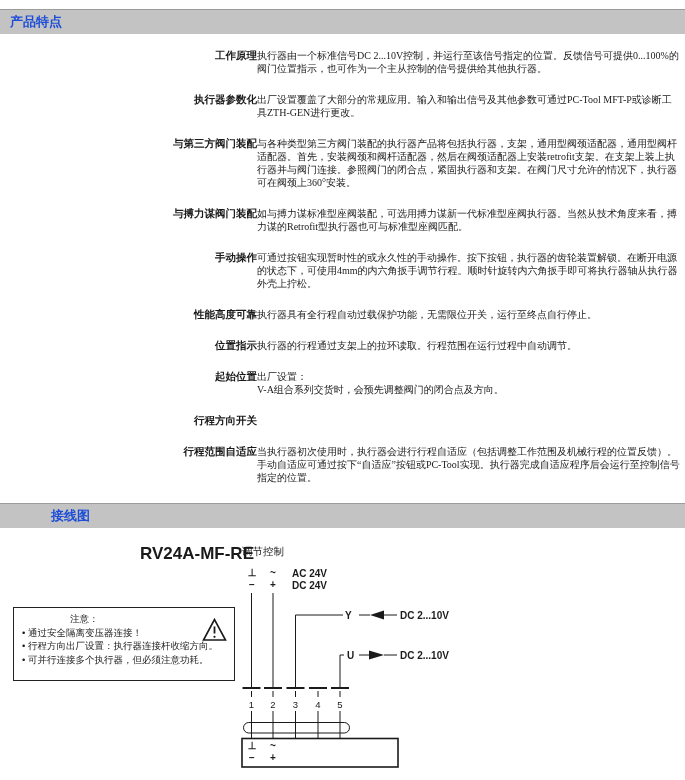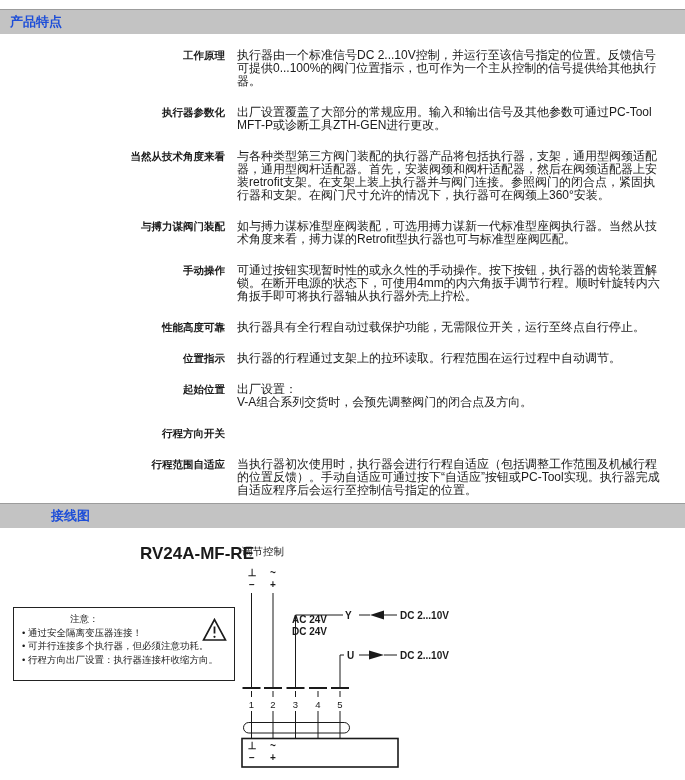--- a/index.html
+++ b/index.html
@@ -19,39 +19,40 @@
     display:block;padding-left:10px;
     font-size:13px;font-weight:bold;line-height:24px;color:#1d4ed8;
   }
   #bar-features{top:9px;}
   #bar-wiring{top:503px;padding-left:41px;}
 
   .features{position:absolute;top:49px;left:0;width:685px;}
   .feat-row{display:flex;margin-bottom:18px;}
   .feat-label{
     width:225px;flex:0 0 225px;text-align:right;
-    font-size:10.5px;font-weight:bold;line-height:13px;color:#1a1a1a;
+    font-size:10.5px;font-weight:bold;line-height:13px;color:#1a1a1a;padding-left:32px;
   }
   .feat-text{
-    margin-left:12px;width:424px;
-    font-size:12px;line-height:13px;color:#1a1a1a;
+    width:424px;
+    font-size:10px;line-height:13px;color:#1a1a1a;
     white-space:pre-line;
+    font-family:Liberation Serif, serif;
   }
 
   .diagram{position:absolute;top:527px;left:0;width:685px;height:253px;}
   .diagram svg.wires{position:absolute;left:0;top:0;}
   .dtext{position:absolute;color:#1a1a1a;}
   .model{left:140px;top:17px;font-size:17px;font-weight:bold;text-align:right;}
   .ctrl{left:242px;top:18px;font-size:10.5px;}
   .symcol{width:18px;text-align:center;font-size:10px;font-weight:bold;line-height:11.5px;}
   #sym-top-1{left:243px;top:40px;}
   #sym-top-2{left:264px;top:40px;}
   #sym-box-1{left:243px;top:213px;}
   #sym-box-2{left:264px;top:213px;}
-  .pwr{left:292px;top:41px;font-size:10px;font-weight:bold;line-height:12px;margin-top:46px;}
+  .pwr{left:292px;top:41px;font-size:10px;font-weight:bold;line-height:12px;}
   .dlabel{font-size:10px;font-weight:bold;line-height:11px;}
   #y-label{left:345px;top:83px;}
   #y-signal{left:400px;top:83px;}
   #u-label{left:347px;top:123px;}
   #u-signal{left:400px;top:123px;}
   .tnum{position:absolute;top:172px;width:12px;text-align:center;font-size:9.5px;color:#1a1a1a;}
 
   .note-box{
     position:absolute;left:13px;top:80px;width:204px;height:60px;
     border:1.5px solid #222;padding:4px 8px 8px 8px;
@@ -73,21 +74,21 @@
   <div class="features">
     <div class="feat-row">
       <div class="feat-label">工作原理</div>
       <div class="feat-text">执行器由一个标准信号DC 2...10V控制，并运行至该信号指定的位置。反馈信号可提供0...100%的阀门位置指示，也可作为一个主从控制的信号提供给其他执行器。</div>
     </div>
     <div class="feat-row">
       <div class="feat-label">执行器参数化</div>
       <div class="feat-text">出厂设置覆盖了大部分的常规应用。输入和输出信号及其他参数可通过PC-Tool MFT-P或诊断工具ZTH-GEN进行更改。</div>
     </div>
     <div class="feat-row">
-      <div class="feat-label">当然从技术角度来看</div>
+      <div class="feat-label">与第三方阀门装配</div>
       <div class="feat-text">与各种类型第三方阀门装配的执行器产品将包括执行器，支架，通用型阀颈适配器，通用型阀杆适配器。首先，安装阀颈和阀杆适配器，然后在阀颈适配器上安装retrofit支架。在支架上装上执行器并与阀门连接。参照阀门的闭合点，紧固执行器和支架。在阀门尺寸允许的情况下，执行器可在阀颈上360°安装。</div>
     </div>
     <div class="feat-row">
       <div class="feat-label">与搏力谋阀门装配</div>
       <div class="feat-text">如与搏力谋标准型座阀装配，可选用搏力谋新一代标准型座阀执行器。当然从技术角度来看，搏力谋的Retrofit型执行器也可与标准型座阀匹配。</div>
     </div>
     <div class="feat-row">
       <div class="feat-label">手动操作</div>
       <div class="feat-text">可通过按钮实现暂时性的或永久性的手动操作。按下按钮，执行器的齿轮装置解锁。在断开电源的状态下，可使用4mm的内六角扳手调节行程。顺时针旋转内六角扳手即可将执行器轴从执行器外壳上拧松。</div>
     </div>
@@ -196,22 +197,22 @@
       <div>−</div>
     </div>
     <div class="dtext symcol" id="sym-box-2">
       <div>~</div>
       <div>+</div>
     </div>
 
     <div class="note-box">
       <span class="note-title">注意：</span>
       <span class="note-item">• 通过安全隔离变压器连接！</span>
+      <span class="note-item">• 行程方向出厂设置：执行器连接杆收缩方向。</span>
       <span class="note-item">• 可并行连接多个执行器，但必须注意功耗。</span>
-      <span class="note-item">• 行程方向出厂设置：执行器连接杆收缩方向。</span>
       <svg class="warn" width="25" height="24" viewBox="0 0 25 24">
         <polygon points="12.5,1.5 1.5,22 23.5,22" fill="none" stroke="#1a1a1a" stroke-width="1.6"></polygon>
         <path d="M12.5 8.5 V15.5" stroke="#1a1a1a" stroke-width="1.8"></path>
         <circle cx="12.5" cy="18.8" r="1.1" fill="#1a1a1a"></circle>
       </svg>
     </div>
 
   </div>
 </div>
 

